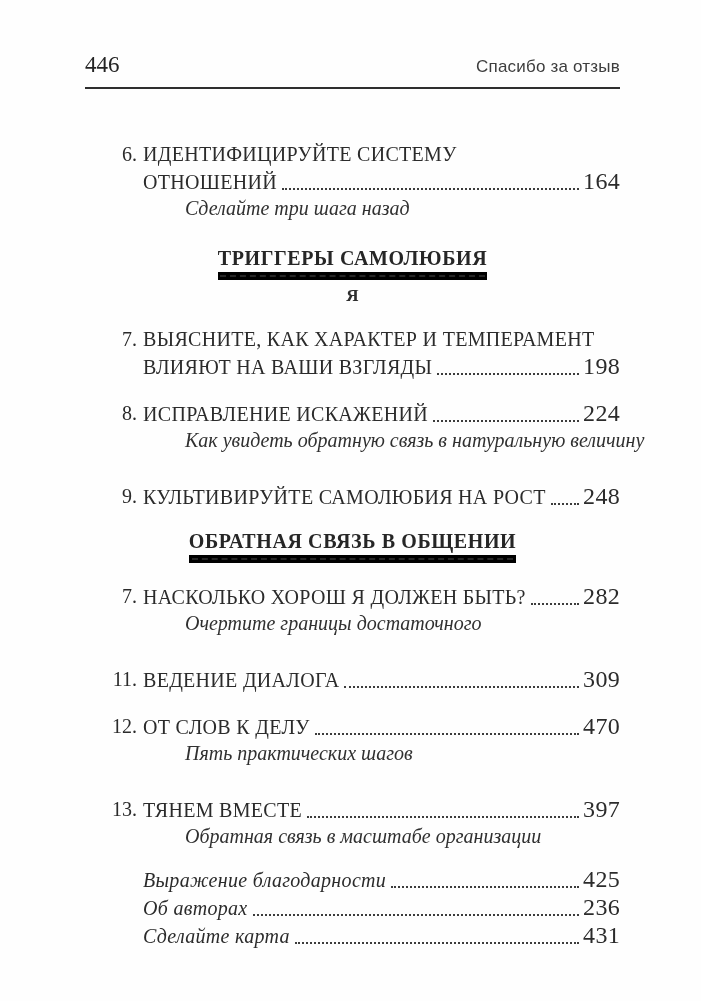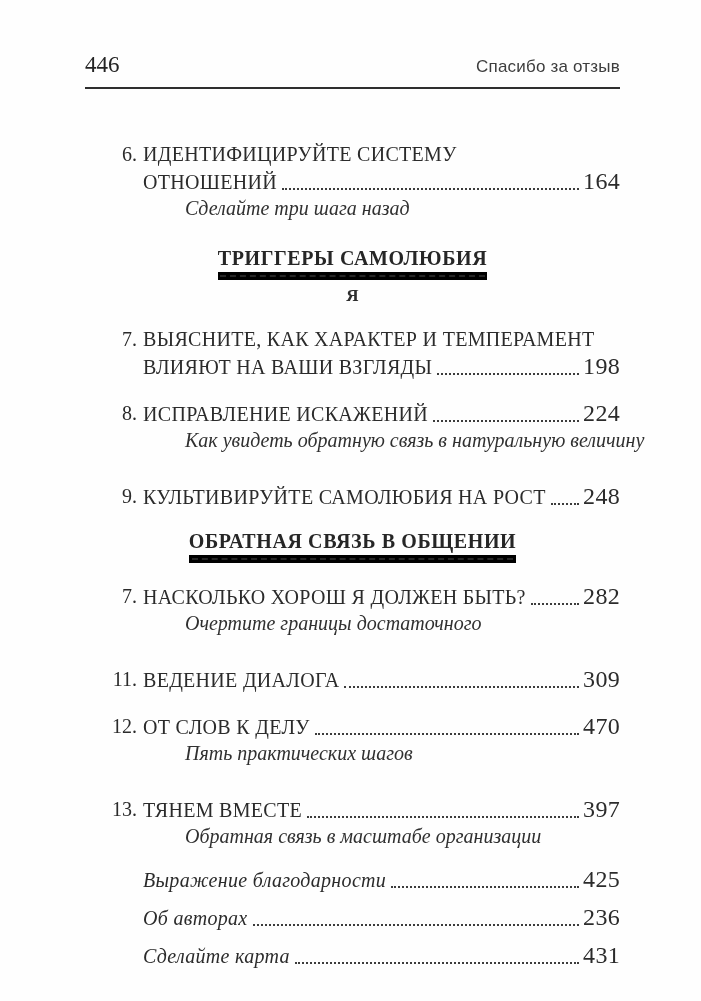--- a/index.html
+++ b/index.html
@@ -99,21 +99,21 @@
     left: 1%; right: 1%; bottom: -5px;
     border-bottom: 2px dashed rgba(70,70,70,0.55);
   }
   .section-sub {
     font-size: 17px;
     font-weight: bold;
     margin-top: 6px;
     color: #2e2e2e;
   }
   
-  .bm { margin-top: 10px; margin-left: 58px; }
+  .bm { margin-top: 0; margin-left: 58px; }
   .bm .dotline .t { font-style: italic; }
   .entry.has-sub + .bm { margin-top: 17px; }
 </style>
 </head>
 <body>
 
 <div class="page">
   <div class="header">
     <span class="folio">446</span>
     <span class="running">Спасибо за отзыв</span>

